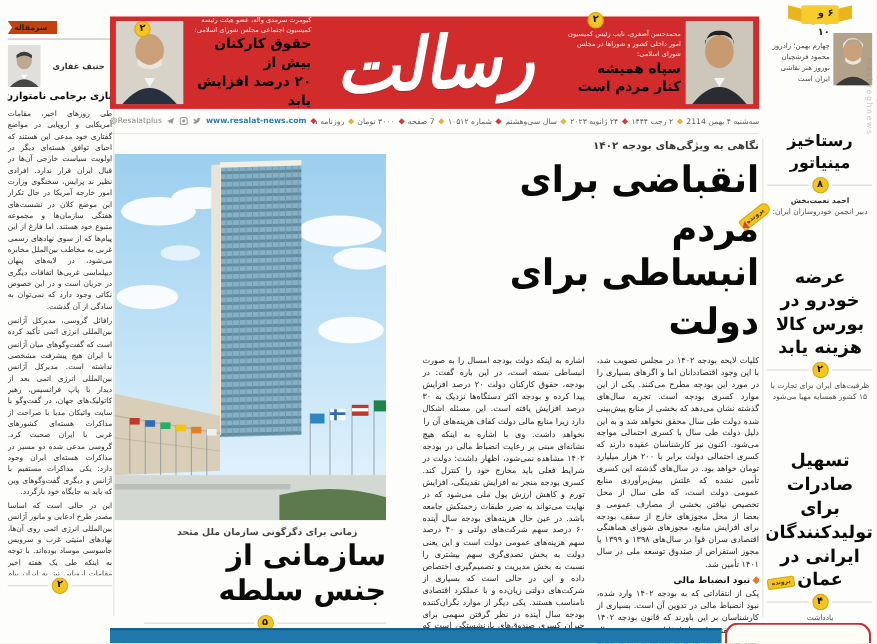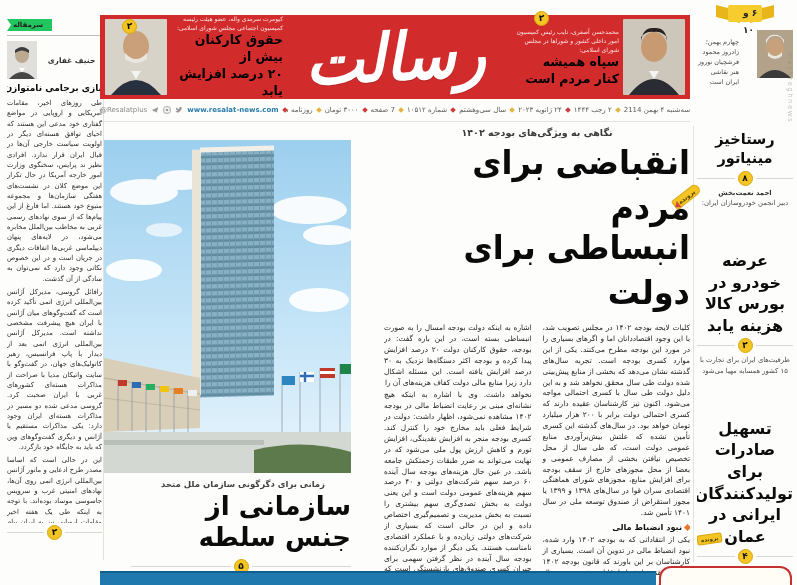--- a/index.html
+++ b/index.html
@@ -18,21 +18,21 @@
   .badge {
     width:15px; height:15px; border-radius:50%;
     background:#f3c422; border:1px solid #d9a70e; color:#111;
     font-size:9px; font-weight:bold; line-height:13px; text-align:center; flex:0 0 15px;
   }
 
   
   .editorial { position:absolute; left:7px; top:12px; width:95px; height:566px; }
   .edit-tag-row { text-align:left; }
   .edit-tag {
-    display:inline-block; background:#22c55e; color:#222; font-size:7px; font-weight:bold;
+    display:inline-block; background:#c2410c; color:#222; font-size:7px; font-weight:bold;
     padding:2px 9px 2px 6px; clip-path: polygon(0 0,100% 0,100% 100%,0 100%,4px 50%);
   }
   .edit-rule { height:1px; background:#bdbdb6; margin:4px 0 5px; }
   .edit-author { display:flex; align-items:center; gap:4px; margin-bottom:4px; }
   .edit-author .name { font-size:7.5px; font-weight:bold; color:#333; flex:1; text-align:center; }
   .edit-headline { font-size:9px; font-weight:bold; white-space:nowrap; overflow:hidden; color:#0c0c0c; margin:2px 0 5px; text-align:right; }
   .edit-body { font-size:6.8px; line-height:1.52; text-align:justify; color:#2b2b2b; height:425px; overflow:hidden; }
   .edit-body p { margin-bottom:3px; }
 
   
@@ -68,21 +68,21 @@
 
   
   .un { position:absolute; left:131px; top:140px; width:220px; }
   .un-photo { width:247px; height:333px; display:block; }
   .un-kicker { font-size:8.5px; font-weight:bold; color:#444; text-align:right; padding:6px 26px 2px 0; }
   .un-headline { font-size:26px; font-weight:bold; color:#0b0b0b; text-align:right; letter-spacing:-1px; line-height:1.2; }
   .un .badge-row { margin-top:6px; }
 
   
   .main-art { position:absolute; left:384px; top:127px; width:306px; }
-  .ma-kicker { text-align:center; font-size:9.5px; font-weight:bold; color:#3a3a3a; margin-bottom:3px; }
+  .ma-kicker { font-size:9.5px; font-weight:bold; color:#3a3a3a; margin-bottom:3px; }
   .ma-headline { text-align:right; font-size:32px; line-height:1.33; font-weight:bold; color:#0a0a0a; letter-spacing:-1px; transform:scaleY(1.04); transform-origin:top right; }
   .ma-body {
     margin-top:12px; height:298px; overflow:hidden;
     column-count:2; column-gap:11px; column-fill:auto;
     font-size:7.4px; line-height:1.47; text-align:justify; color:#242424;
   }
   .ma-body p { margin-bottom:2px; }
   .subhead { font-size:8.2px; font-weight:bold; color:#101010; margin:2px 0; }
   .subhead::before { content:""; display:inline-block; width:5px; height:5px; background:#e8762a; transform:rotate(45deg); margin-left:3px; }
   .parvandeh-tag {
@@ -93,21 +93,21 @@
   .parvandeh-tag::after { content:""; position:absolute; left:-5px; top:2px; border:4px solid transparent; border-right:5px solid #d94343; }
 
   
   .rail { position:absolute; left:697px; top:2px; width:96px; height:580px; overflow:hidden; }
   .ribbon { position:relative; width:58px; height:20px; margin:2px auto 6px; }
   .ribbon .side { position:absolute; top:4px; width:24px; height:12px; background:#e8b51a; }
   .ribbon .side.l { left:0; transform:skewY(14deg); } .ribbon .side.r { right:0; transform:skewY(-14deg); }
   .ribbon .mid { position:absolute; left:12px; top:1px; width:34px; height:17px; background:#f6cc2e; border-radius:2px;
                  font-size:9px; font-weight:bold; color:#222; text-align:left; line-height:17px;padding-left:15px; }
   .r-item { text-align:center; }
-  .r-top { display:flex; gap:18px; align-items:flex-start; margin-bottom:2px; }
+  .r-top { display:flex; gap:3px; align-items:flex-start; margin-bottom:2px; }
   .r-top .kick { flex:1; font-size:6.4px; line-height:1.55; color:#444; text-align:right; padding-top:8px; }
   .r-photo { width:36px; height:48px; flex:0 0 36px; }
   .rk { font-size:6.8px; color:#4a4a46; line-height:1.5; }
   .rk.b { font-weight:bold; color:#333; }
   .rh { font-weight:bold; color:#0c0c0c; line-height:1.35; letter-spacing:-.4px;margin-top:42px; }
   .rh.h2 { font-size:13px; }
   .rh.h3 { font-size:16px; }
   .rh.h4 { font-size:14.5px; }
   .oman-wrap { position:relative; }
   .mini-tag { position:absolute; left:0; bottom:3px; background:#f3c422; border:1px solid #d9a70e; font-size:5.5px; font-weight:bold; color:#4c3a00; padding:1px 3px; border-radius:2px; transform:rotate(-8deg); }

